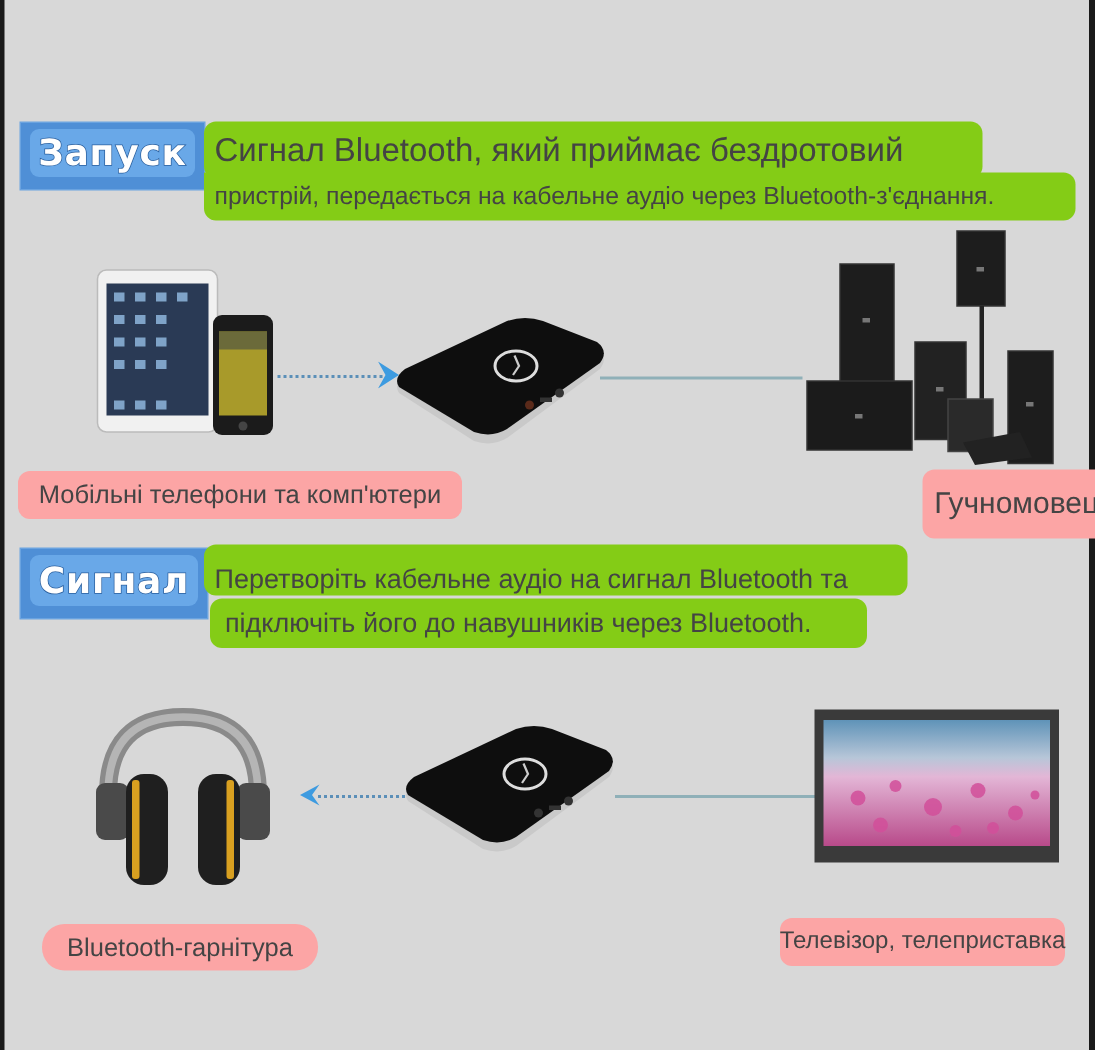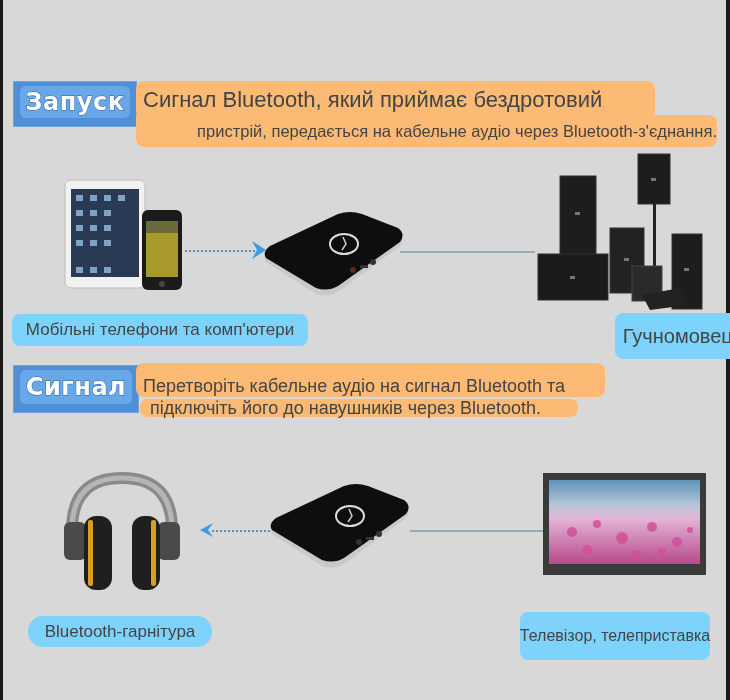--- a/index.html
+++ b/index.html
@@ -3,40 +3,40 @@
 <meta charset="utf-8">
 <style>
   html,body{margin:0;padding:0;}
   body{width:730px;height:700px;background:#d8d8d8;position:relative;overflow:hidden;font-family:"Liberation Sans","DejaVu Sans",sans-serif;color:#3a3a3a;}
   .edge-l{position:absolute;left:0;top:0;width:3px;height:700px;background:#1a1a1a;}
   .edge-r{position:absolute;right:0;top:0;width:4px;height:700px;background:#1a1a1a;}
   .abs{position:absolute;}
   .tag{position:absolute;background:#4f8fd6;box-shadow:0 0 0 1px #6aa3e0;}
   .tag-inner{position:absolute;left:6px;top:4px;right:6px;bottom:8px;background:#69a8e8;border-radius:6px;display:flex;align-items:center;justify-content:center;}
   .tag-text{font-size:24px;color:#fff;font-weight:bold;-webkit-text-stroke:1px #2a5f9e;paint-order:stroke fill;letter-spacing:0.5px;font-family:"DejaVu Sans",sans-serif;}
-  .bubble{position:absolute;background:#fdba74;border-radius:8px;white-space:nowrap;display:flex;align-items:center;color:#444;}
-  .device-label{position:absolute;background:#7dd3fc;border-radius:8px;white-space:nowrap;display:flex;align-items:center;justify-content:center;color:#444;}
+  .bubble{position:absolute;background:#84cc16;border-radius:8px;white-space:nowrap;display:flex;align-items:center;color:#444;}
+  .device-label{position:absolute;background:#fca5a5;border-radius:8px;white-space:nowrap;display:flex;align-items:center;justify-content:center;color:#444;}
   .dash-line{position:absolute;height:0;border-top:2px dotted #5b8fb8;}
   .solid-line{position:absolute;height:2px;background:#8fb0b8;}
 </style>
 </head>
 <body>
 
 <div class="edge-l"></div>
 <div class="edge-r"></div>
 
 <div class="tag" style="left:14px;top:82px;width:122px;height:44px;">
   <div class="tag-inner">
       <span class="tag-text">Запуск</span>
     </div>
 </div>
 <div class="bubble" style="left:136px;top:81px;width:512px;height:38px;padding-left:7px;font-size:22px;">
   <span>Сигнал Bluetooth, який приймає бездротовий</span>
 </div>
-<div class="bubble" style="left:136px;top:115px;width:574px;height:32px;padding-left:7px;font-size:16.5px;border-top-left-radius:0;justify-content:flex-end;">
+<div class="bubble" style="left:136px;top:115px;width:574px;height:32px;padding-left:7px;font-size:16.5px;border-top-left-radius:0;">
   <span>пристрій, передається на кабельне аудіо через Bluetooth-з'єднання.</span>
 </div>
 
 <svg class="abs" style="left:60px;top:175px;" width="130" height="120">
   <rect x="5" y="5" width="80" height="108" rx="6" fill="#f1f1f1" stroke="#bbb"></rect>
   <rect x="11" y="14" width="68" height="88" fill="#2a3a55"></rect>
   <g fill="#7fa3c8">
     <rect x="16" y="20" width="7" height="6"></rect>
       <rect x="30" y="20" width="7" height="6"></rect>
       <rect x="44" y="20" width="7" height="6"></rect>
@@ -101,21 +101,21 @@
 </div>
 
 <div class="tag" style="left:14px;top:366px;width:124px;height:46px;">
   <div class="tag-inner">
       <span class="tag-text">Сигнал</span>
     </div>
 </div>
 <div class="bubble" style="left:136px;top:363px;width:462px;height:34px;padding-left:7px;font-size:18px;align-items:flex-end;">
   <span>Перетворіть кабельне аудіо на сигнал Bluetooth та</span>
 </div>
-<div class="bubble" style="left:140px;top:399px;width:428px;height:18px;padding-left:10px;font-size:18px;">
+<div class="bubble" style="left:140px;top:399px;width:428px;height:33px;padding-left:10px;font-size:18px;">
   <span>підключіть його до навушників через Bluetooth.</span>
 </div>
 
 <svg class="abs" style="left:62px;top:470px;" width="120" height="130">
   <path d="M10,60 Q10,8 60,8 Q110,8 110,60" fill="none" stroke="#8a8a8a" stroke-width="12"></path>
   <path d="M10,60 Q10,8 60,8 Q110,8 110,60" fill="none" stroke="#b5b5b5" stroke-width="5"></path>
   <rect x="2" y="52" width="22" height="38" rx="6" fill="#4a4a4a"></rect>
   <rect x="96" y="52" width="22" height="38" rx="6" fill="#4a4a4a"></rect>
   <rect x="22" y="46" width="28" height="74" rx="12" fill="#1f1f1f"></rect>
   <rect x="70" y="46" width="28" height="74" rx="12" fill="#1f1f1f"></rect>
@@ -158,15 +158,15 @@
       <circle cx="120" cy="80" r="4"></circle>
       <circle cx="45" cy="78" r="5"></circle>
       <circle cx="95" cy="82" r="4"></circle>
       <circle cx="148" cy="58" r="3"></circle>
   </g>
 </svg>
 
 <div class="device-label" style="left:28px;top:616px;width:184px;height:31px;font-size:17px;border-radius:15px;">
   <span>Bluetooth-гарнітура</span>
 </div>
-<div class="device-label" style="left:520px;top:612px;width:190px;height:48px;font-size:16px;">
+<div class="device-label" style="left:520px;top:612px;width:190px;height:32px;font-size:16px;">
   <span>Телевізор, телеприставка</span>
 </div>
 
 </body></html>

